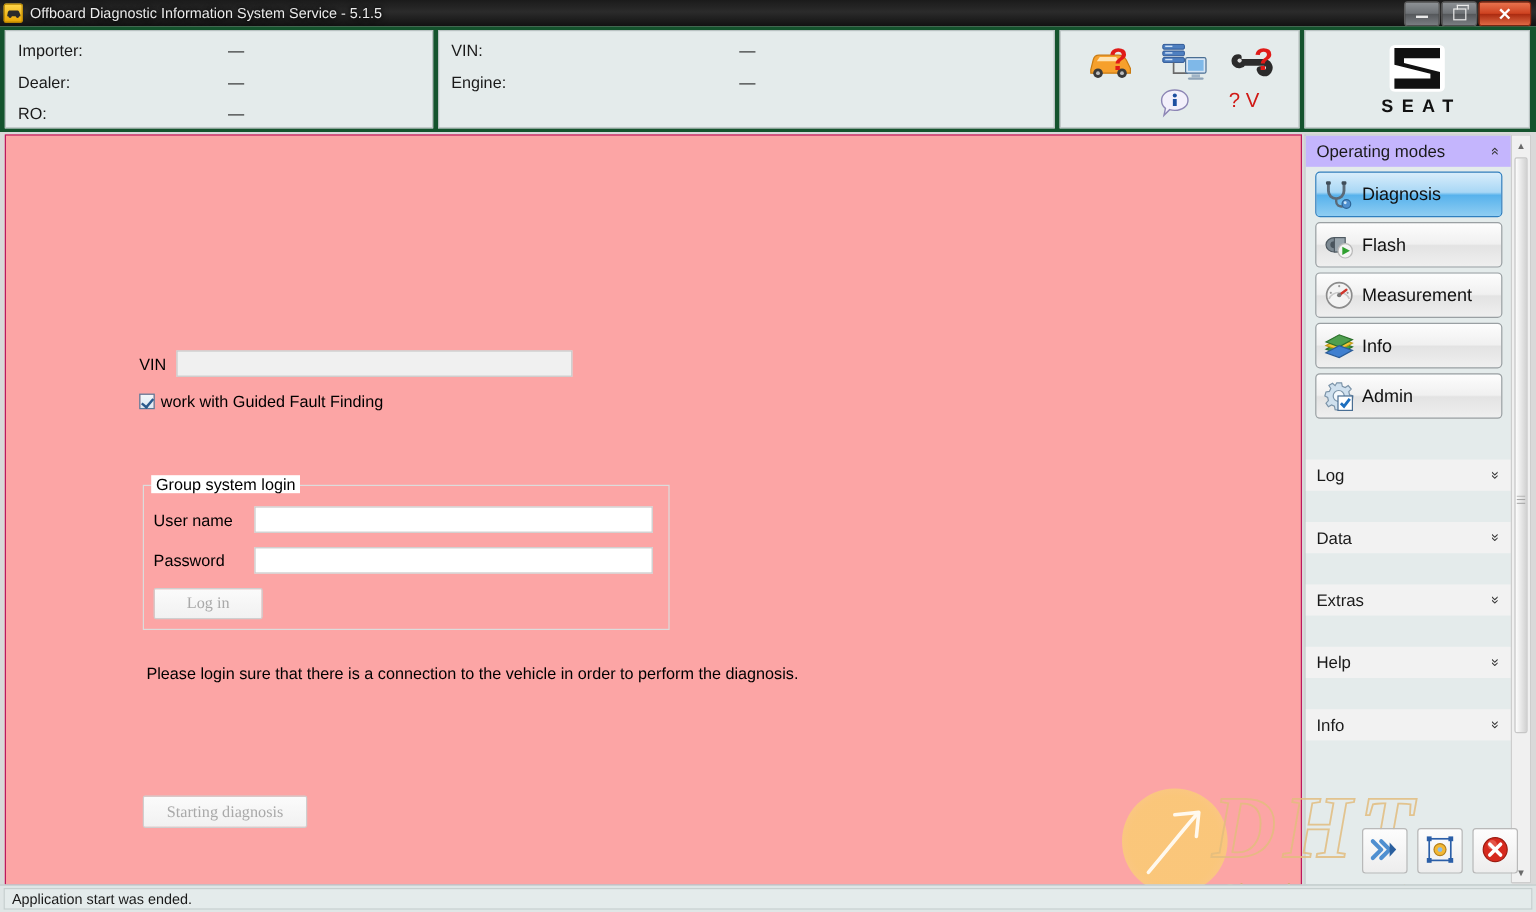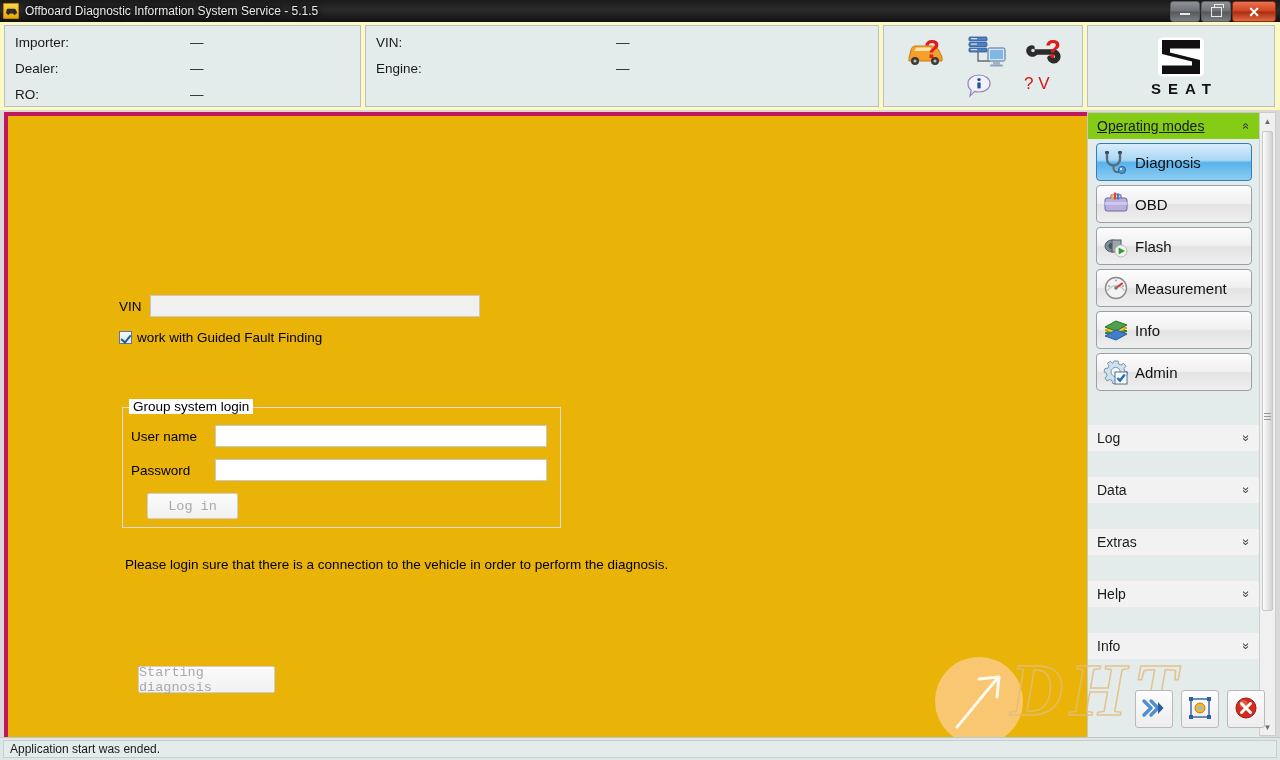--- a/index.html
+++ b/index.html
@@ -45,21 +45,21 @@
   }
   .tb-btn .glyph-restore:after{
     content:"";position:absolute;left:2px;top:-4px;width:8px;height:3px;
     border:1.5px solid #e9e9e9;border-bottom:none;
   }
   .tb-btn .glyph-close{font-size:14px;font-weight:bold;color:#fff;line-height:14px;}
 
   
   .header{
     position:absolute;left:0;top:22px;width:1280px;height:88px;
-    background:#fef9c3;display:flex;
+    background:#14532d;display:flex;
   }
   .hpanel{
     background:#e4ebeb;border:1px solid #b9c2c2;margin:3px 0 3px 4px;
     position:relative;
   }
   .hpanel.p1{width:355px;}
   .hpanel.p2{width:512px;}
   .hpanel.p3{width:198px;}
   .hpanel.p4{width:186px;margin-right:4px;}
   .kv{position:absolute;font-size:13.5px;color:#1a1a1a;white-space:nowrap;}
@@ -78,21 +78,21 @@
   }
   .seat-word{
     font-family:"Liberation Sans", sans-serif;font-weight:bold;
     font-size:15px;letter-spacing:7px;color:#111;margin-top:2px;
     padding-left:7px;
   }
 
   
   .content{
     position:absolute;left:4px;top:112px;width:1079px;height:624px;
-    background:#eab308;border:4px solid #be185d;
+    background:#fca5a5;border:1px solid #be185d;
   }
   .field-row{position:absolute;display:flex;align-items:center;}
   .lbl{font-size:13.5px;color:#000;}
   .txtbox{
     border:1px solid #c8c8c8;background:#f0f0f0;height:22px;box-sizing:border-box;
   }
   .txtbox.enabled{background:#fff;}
 
   .chkline{position:absolute;left:111px;top:214px;display:flex;align-items:center;}
   .chk{
@@ -111,34 +111,34 @@
     position:absolute;left:114px;top:291px;width:437px;height:119px;
     border:1px solid #dcdcdc;
   }
   .groupbox .legend{
     position:absolute;left:6px;top:-9px;background:#fff;padding:0 4px;
     font-size:13.5px;color:#000;
   }
   .btn{
     border:1px solid #cfcfcf;border-radius:2px;
     background:linear-gradient(to bottom,#fbfbfb,#f1f1f1);
-    color:#a9a9a9;font-size:13.5px;font-family:Liberation Mono, monospace;
-    display:flex;align-items:center;justify-content:center;box-sizing:border-box;margin-left:16px;
+    color:#a9a9a9;font-size:13.5px;font-family:Liberation Serif, serif;
+    display:flex;align-items:center;justify-content:center;box-sizing:border-box;
   }
   .note{position:absolute;left:117px;top:441px;font-size:13.5px;}
 
   
   .sidebar{
     position:absolute;left:1087px;top:112px;width:172px;height:624px;
     background:#e4ebeb;border:1px solid #c3c9c9;border-right:none;
     overflow:hidden;
   }
   .sb-title{
     position:relative;height:26px;line-height:26px;padding-left:9px;
-    font-size:14px;color:#1a1a1a;background:#84cc16;text-decoration:underline;
+    font-size:14px;color:#1a1a1a;background:#c4b5fd;
   }
   .sb-title .chev{position:absolute;right:10px;top:0;font-size:12px;color:#333;}
   .sb-btn{
     position:relative;margin:4px 8px 0 8px;height:38px;border-radius:4px;
     border:1px solid #9aa0a3;box-sizing:border-box;
     background:linear-gradient(to bottom,#fdfdfd 0%,#f0f0f0 48%,#e3e3e3 52%,#efefef 100%);
     display:flex;align-items:center;
   }
   .sb-btn.sel{
     border-color:#2f7fbf;
@@ -370,33 +370,20 @@
           <rect x="2" y="2" width="4" height="3" rx="1" fill="#3f4d59"></rect>
           <rect x="15" y="2" width="4" height="3" rx="1" fill="#3f4d59"></rect>
           <path d="M10.5 16.5 L10.5 19 C10.5 22 13 23.5 16 23" stroke="#5a6a78" stroke-width="2" fill="none"></path>
           <circle cx="19" cy="21" r="3.6" fill="#4f90cf" stroke="#2d6496" stroke-width="1"></circle>
           <circle cx="18" cy="20" r="1.2" fill="#cfe6f8"></circle>
         </svg>
       </span>
       <span class="sblabel">Diagnosis</span>
     </div>
 
-    <div class="sb-btn">
-      <span class="sbico">
-        <svg width="26" height="26" viewBox="0 0 26 26">
-          <path d="M8 7 L8 5 C8 4 9 3.5 10 3.5 L16 3.5 C17 3.5 18 4 18 5 L18 7" stroke="#8f86c2" stroke-width="1.6" fill="none"></path>
-          <rect x="2" y="7" width="22" height="13" rx="2" fill="#b9b0e0" stroke="#6f66a8"></rect>
-          <rect x="2" y="11" width="22" height="3" fill="#cfc8ec"></rect>
-          <rect x="11" y="1.5" width="2.2" height="7" fill="#e0453a"></rect>
-          <rect x="14" y="2.5" width="2.2" height="6" fill="#3f7fd0"></rect>
-          <rect x="8.4" y="3" width="2" height="5.5" fill="#f2b732"></rect>
-        </svg>
-      </span>
-      <span class="sblabel">OBD</span>
-    </div>
 
     <div class="sb-btn">
       <span class="sbico">
         <svg width="26" height="26" viewBox="0 0 26 26">
           <ellipse cx="9" cy="13" rx="7" ry="6" fill="#7d8a93" stroke="#4f5a62"></ellipse>
           <ellipse cx="9" cy="13" rx="3.4" ry="2.9" fill="#4a555d"></ellipse>
           <rect x="9" y="7" width="9" height="12" fill="#9aa6ae" stroke="#4f5a62"></rect>
           <circle cx="18" cy="18" r="6" fill="#f4f4f4" stroke="#b9b9b9"></circle>
           <path d="M15.6 14.6 L22 18 L15.6 21.4 Z" fill="#2fa02f"></path>
         </svg>

